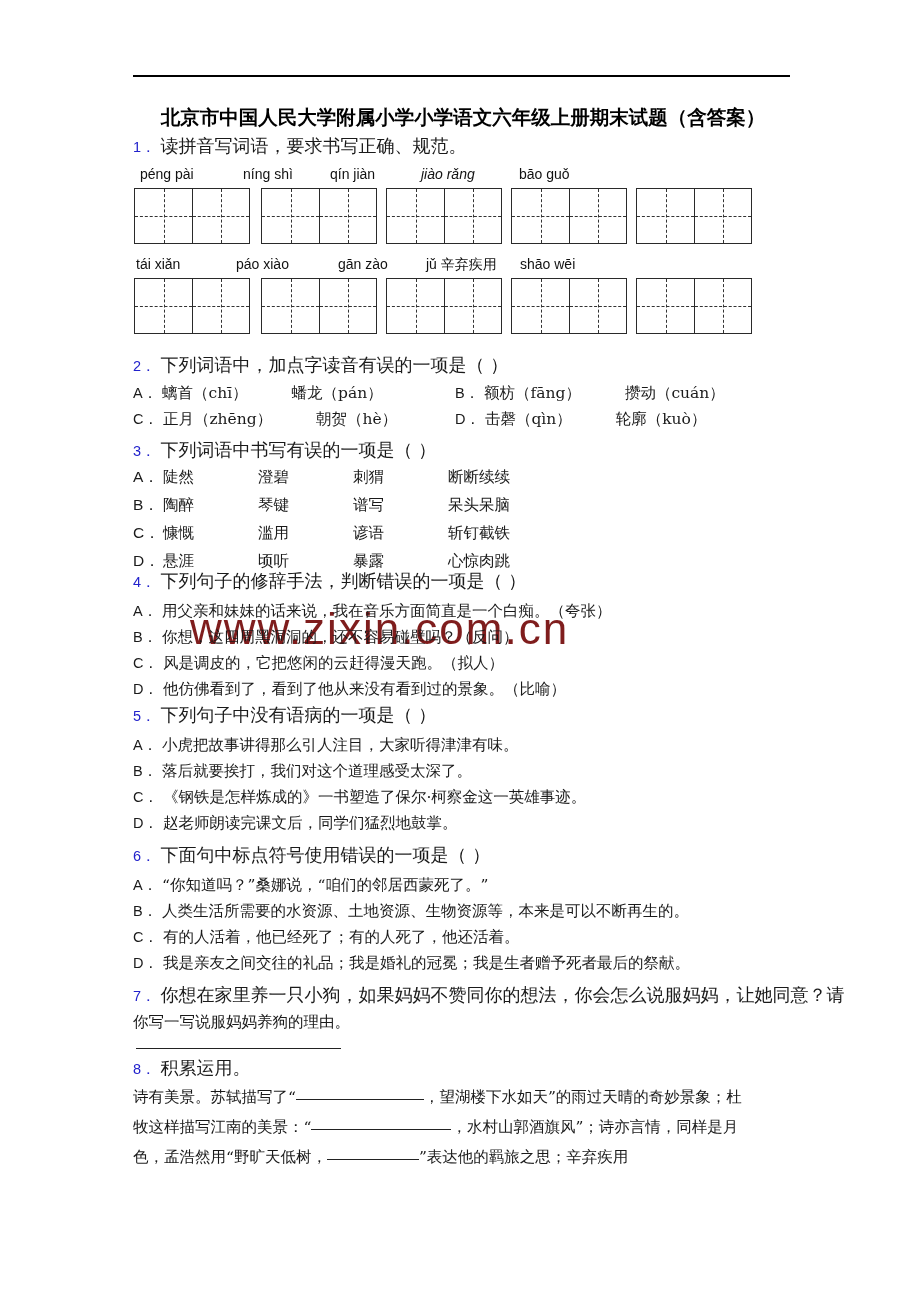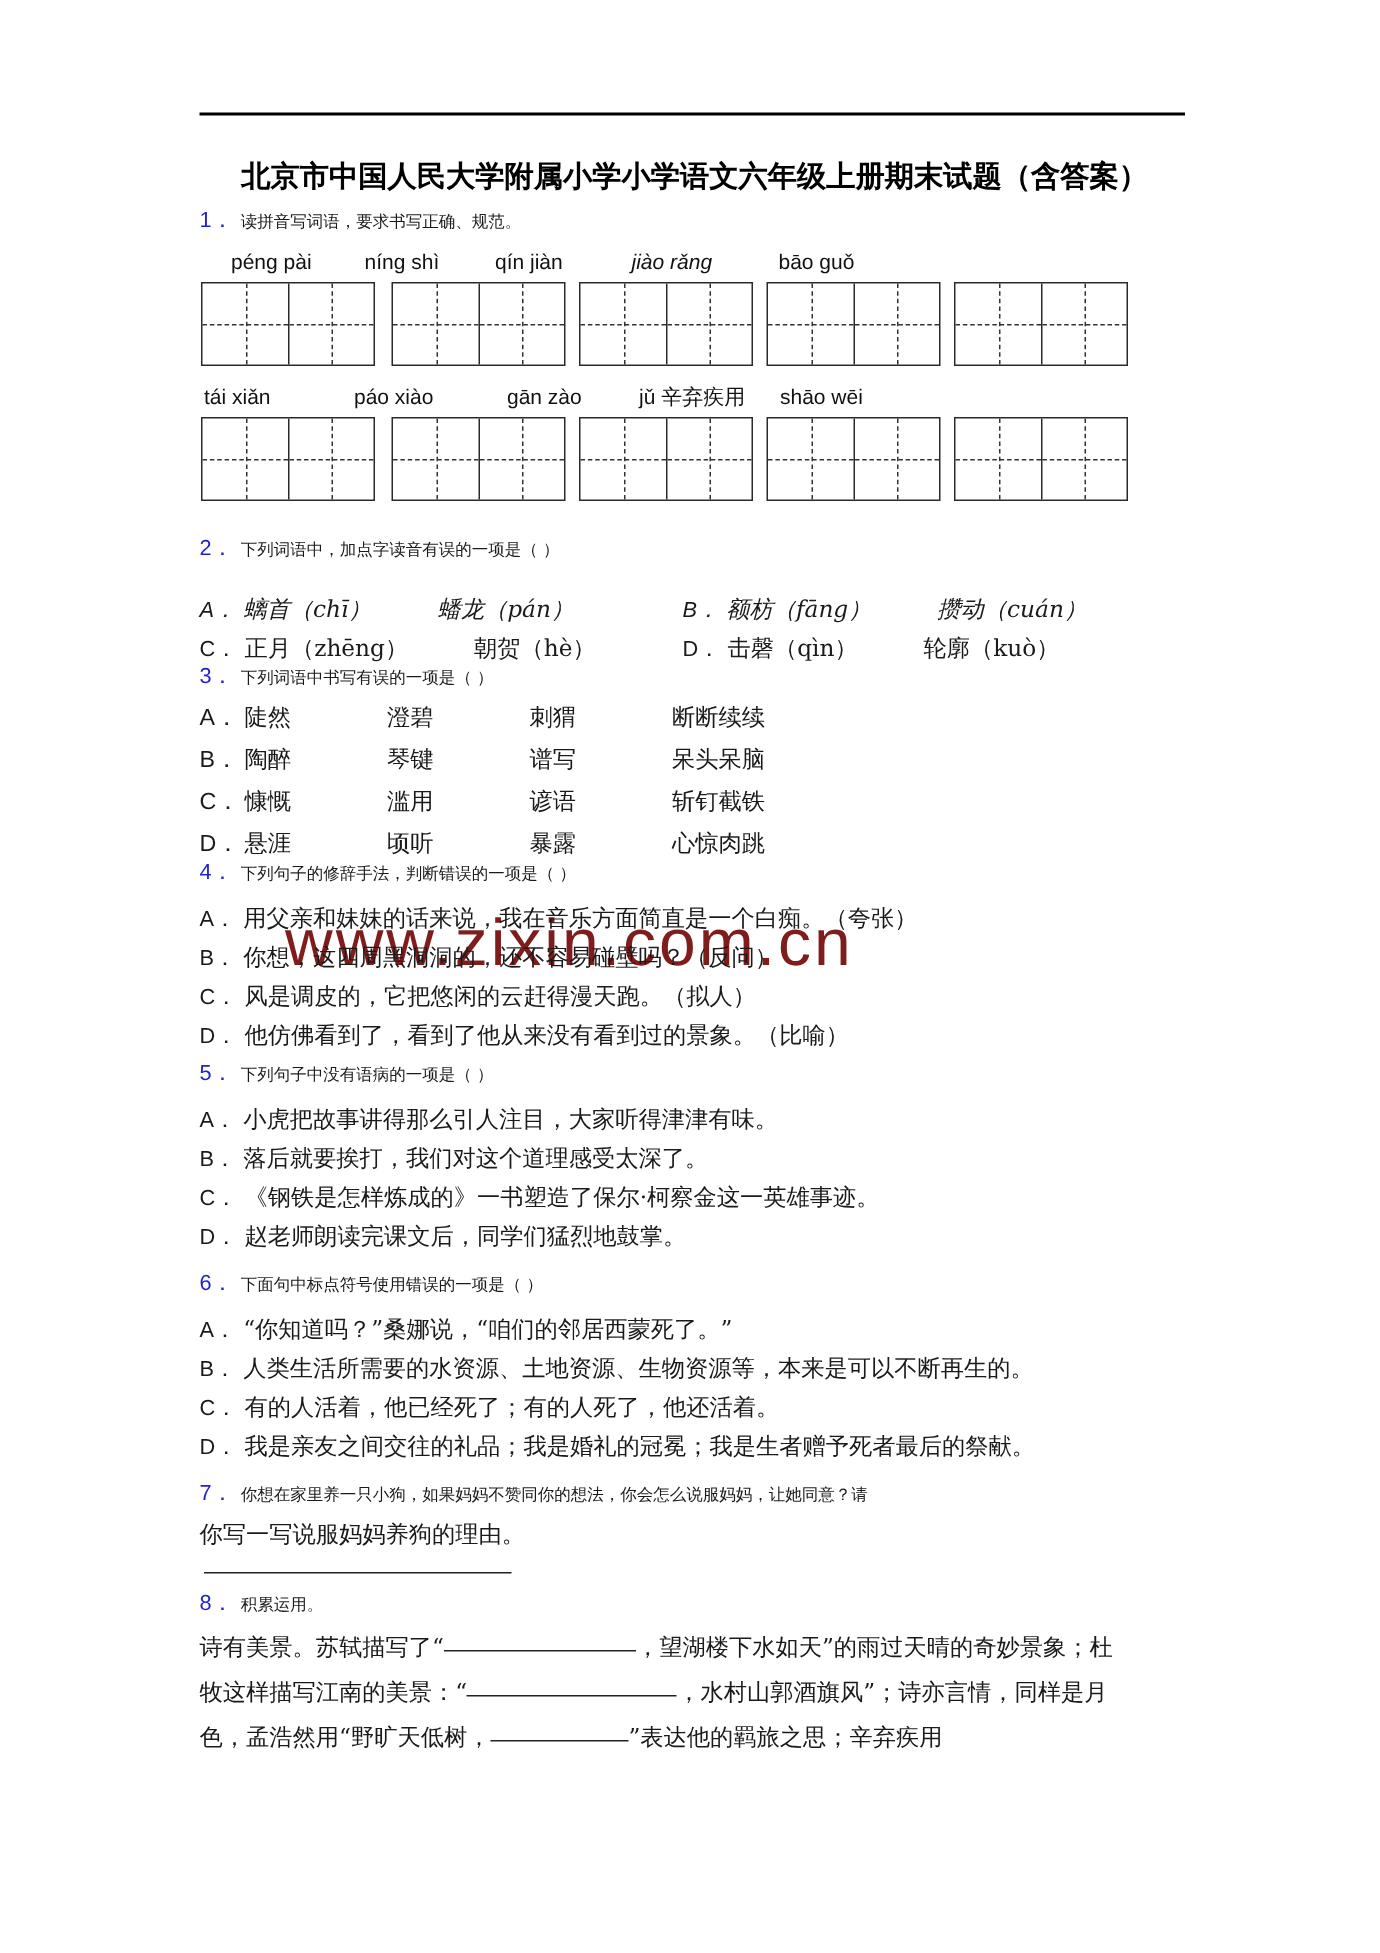--- a/index.html
+++ b/index.html
@@ -81,21 +81,21 @@
     font-size: 15.5px;
     line-height: 26px;
     white-space: nowrap;
   }
   .qnum {
     color: #2222cc;
     font-family: "Liberation Sans", sans-serif;
     font-size: 14.5px;
   }
   .q-stem .stem-text {
-    font-size: 11px;
+    font-size: 18px;
   }
 
   .opt-row {
     font-size: 15.5px;
     line-height: 26px;
     white-space: nowrap;
     position: relative;
     height: 26px;
   }
   .opt-label {
@@ -214,21 +214,21 @@
     <div class="doc-title">北京市中国人民大学附属小学小学语文六年级上册期末试题（含答案）</div>
 
     <div class="q" style="top:133px;">
       <div class="q-stem">
         <span class="qnum">1．</span>
         <span class="stem-text">读拼音写词语，要求书写正确、规范。</span>
       </div>
     </div>
 
     <div class="pinyin-row" style="top:166px;">
-      <span class="pinyin-cell" style="left:21px;">péng pài</span>
+      <span class="pinyin-cell" style="left:7px;">péng pài</span>
       <span class="pinyin-cell" style="left:110px;">níng shì</span>
       <span class="pinyin-cell" style="left:197px;">qín jiàn</span>
       <span class="pinyin-cell" style="left:288px;font-style:italic;">jiào rǎng</span>
       <span class="pinyin-cell" style="left:386px;">bāo guǒ</span>
     </div>
 
     <div class="grid-row" style="top:188px;">
       <div class="tzg" style="left:1px;">
           <div class="cell"></div>
           <div class="cell"></div>
@@ -281,21 +281,21 @@
           <div class="cell"></div>
         </div>
     </div>
 
     <div class="q" style="top:352px;">
       <div class="q-stem">
         <span class="qnum">2．</span>
         <span class="stem-text">下列词语中，加点字读音有误的一项是（  ）</span>
       </div>
 
-      <div class="colrow" style="margin-top:16px;font-style:italic;">
+      <div class="colrow" style="margin-top:4px;">
         <span class="colA">
           <span class="opt-label">A．</span>
           <span>螭首（chī）</span>
           <span class="gap-l"></span>
           <span>蟠龙（pán）</span>
         </span>
         <span class="colB">
           <span class="opt-label">B．</span>
           <span>额枋（fāng）</span>
           <span class="gap-l"></span>

